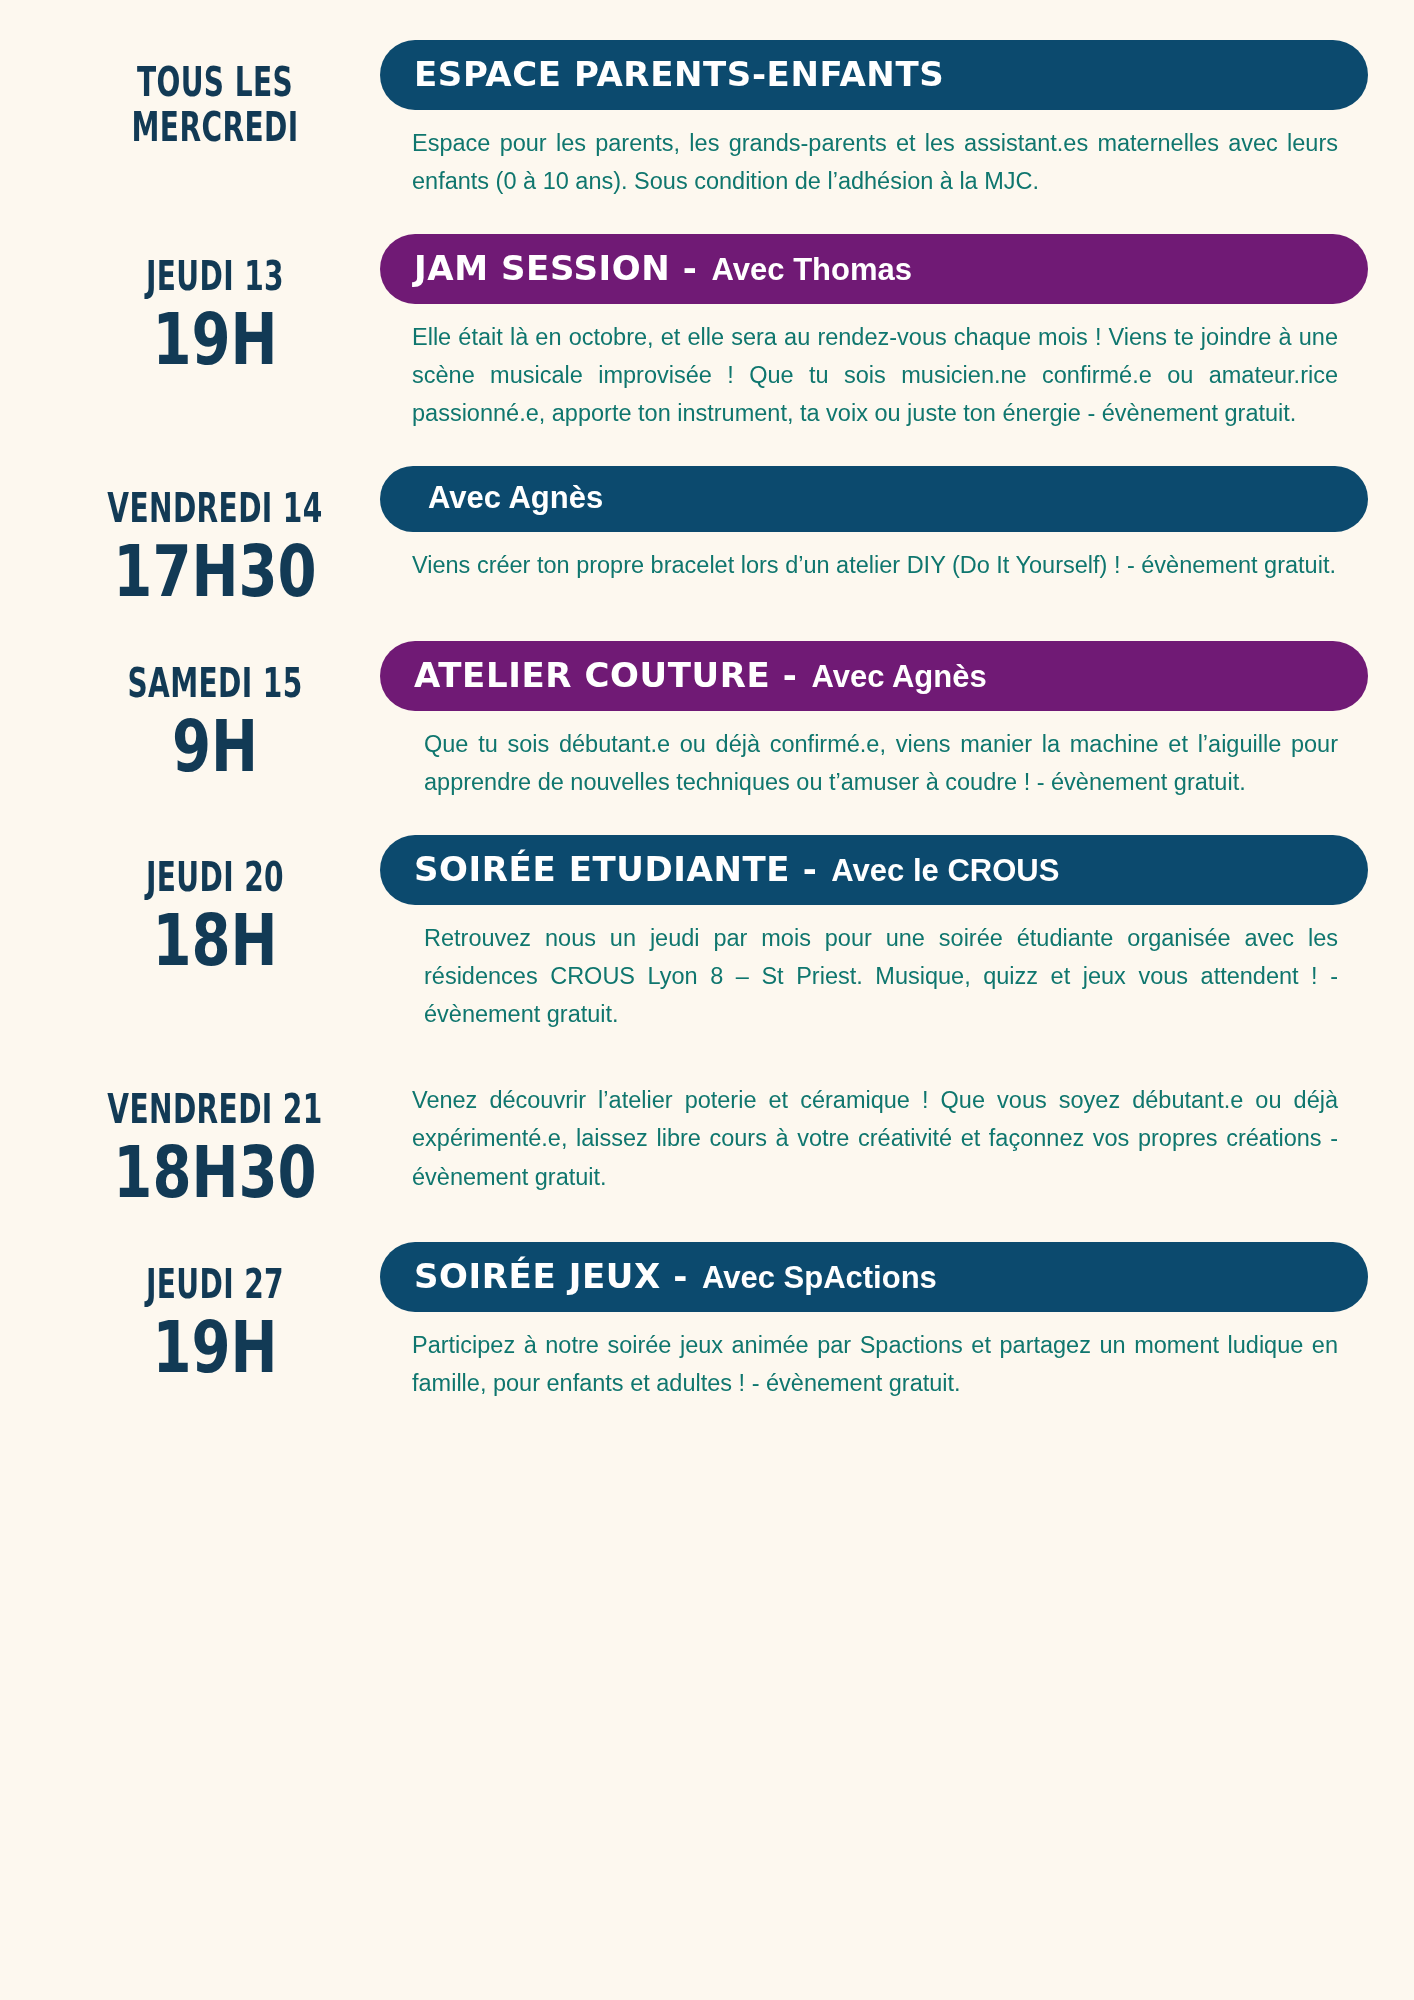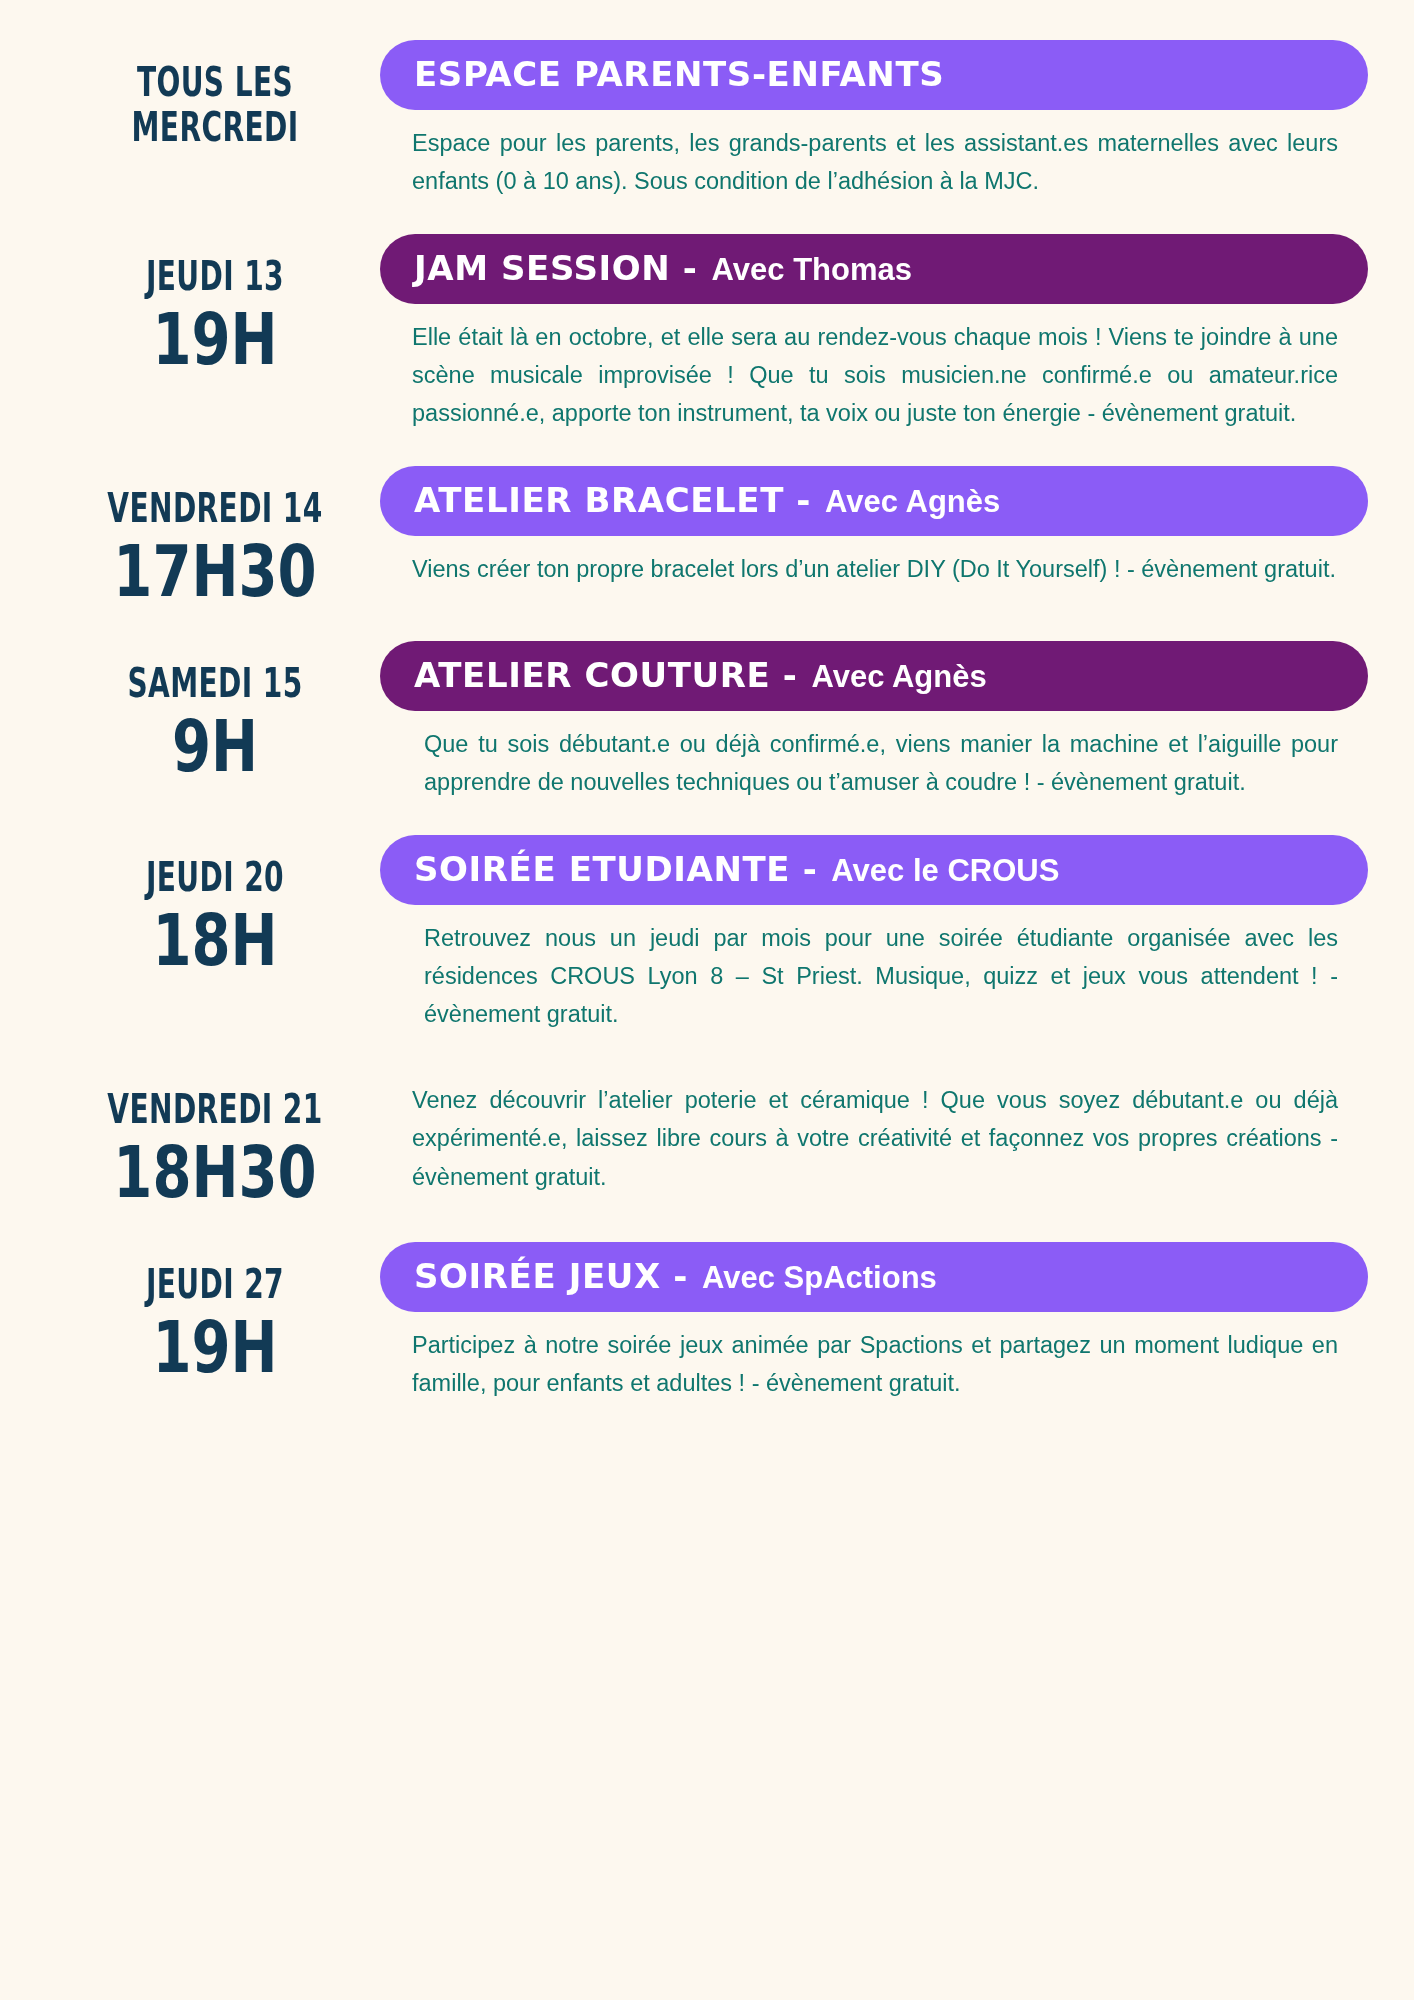--- a/index.html
+++ b/index.html
@@ -62,21 +62,21 @@
   }
   .banner {
     border-radius: 40px;
     padding: 14px 34px 16px 34px;
     display: flex;
     align-items: baseline;
     gap: 0px;
     box-sizing: border-box;
     min-height: 62px;
   }
-  .banner.green { background: #8b5cf6; }
+  .banner.green { background: #0c4a6e; }
   .banner.navy  { background: #701a75; }
   .banner .title {
     font-family: "DejaVu Sans", sans-serif;
     font-weight: bold;
     font-size: 34px;
     letter-spacing: 0.6px;
     color: #ffffff;
     white-space: nowrap;
   }
   .banner .sub {
@@ -132,21 +132,20 @@
     </div>
   </div>
 
   <div class="entry">
     <div class="when">
       <div class="day">VENDREDI 14</div>
       <div class="hour">17H30</div>
     </div>
     <div class="card">
       <div class="banner green">
-        <span class="title">ATELIER BRACELET -</span>
         <span class="sub">Avec Agnès</span>
       </div>
       <div class="desc">Viens créer ton propre bracelet lors d’un atelier DIY (Do It Yourself) ! - évènement gratuit.</div>
     </div>
   </div>
 
   <div class="entry">
     <div class="when">
       <div class="day">SAMEDI 15</div>
       <div class="hour">9H</div>

